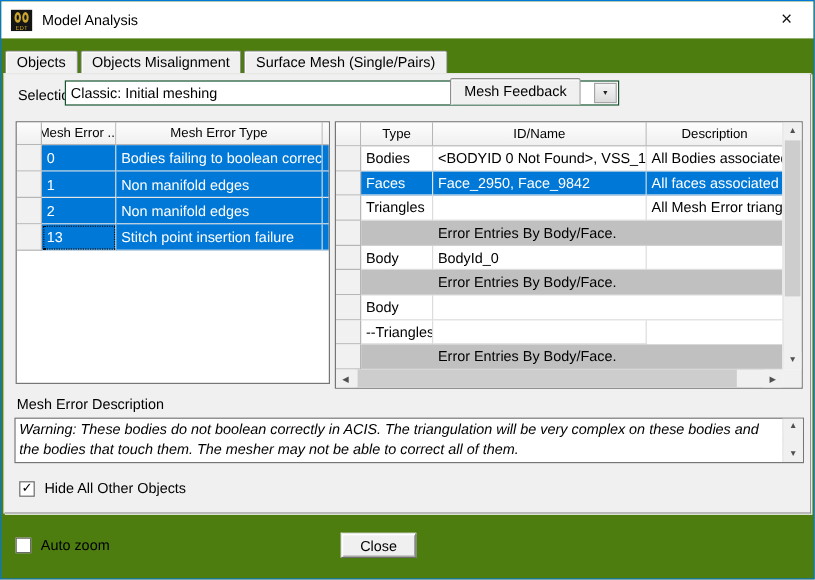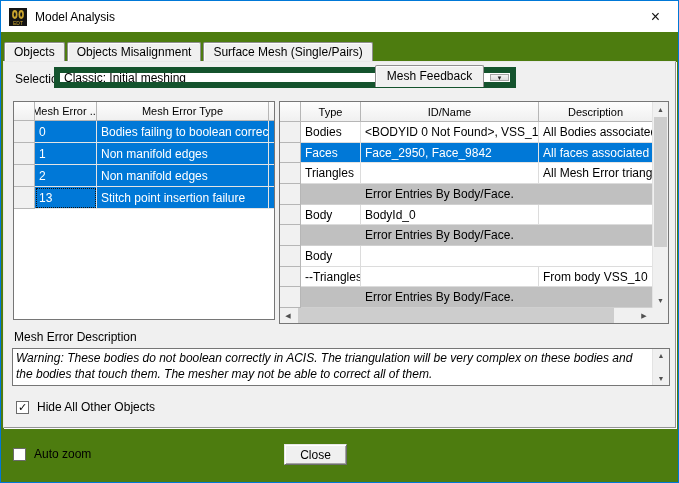--- a/index.html
+++ b/index.html
@@ -13,21 +13,21 @@
   
   .tabstrip{position:absolute;left:3px;top:39px;height:22px;display:flex;align-items:center;z-index:3;}
   .tab{background:#f0f0f0;border:1px solid #8f8f8f;border-bottom:none;border-radius:2px 2px 0 0;
     box-shadow:inset 1px 1px 0 #fcfcfc;padding:2px 9px;margin-right:2px;line-height:14px;white-space:nowrap;}
   .tab.active{padding:3px 11px 4px;margin-bottom:-1px;position:relative;z-index:4;margin-top:48px;}
   
   .tabpage{position:absolute;left:2px;top:60px;width:673px;height:367px;box-sizing:border-box;background:#f0f0f0;
     border:1px solid;border-color:#e9e9e9 #949494 #949494 #e9e9e9;box-shadow:1px 1px 0 #fdfdfd;}
   .sel-label{position:absolute;left:11px;top:10px;}
   .combo{position:absolute;left:50px;top:5px;width:462px;height:21px;box-sizing:border-box;background:#fff;
-    border:6px solid #14532d;display:flex;align-items:stretch;}
+    border:1px solid #14532d;display:flex;align-items:stretch;}
   .combo-text{flex:1;display:flex;align-items:center;padding-left:4px;white-space:nowrap;overflow:hidden;}
   .combo-btn{width:17px;margin:1px;background:linear-gradient(#f4f4f4,#dcdcdc);border:1px solid #a5a5a5;
     display:flex;align-items:center;justify-content:center;font-size:6px;color:#222;}
   
   .grid{position:absolute;background:#fff;border:1px solid #767676;box-sizing:border-box;overflow:hidden;}
   .hcell{background:linear-gradient(#fdfdfd,#f0f0f0);border-right:1px solid #b6b6b6;border-bottom:1px solid #b6b6b6;
     box-sizing:border-box;display:flex;align-items:center;justify-content:center;font-size:11px;white-space:nowrap;overflow:hidden;}
   .cell{box-sizing:border-box;border-right:1px solid #dcdcdc;border-bottom:1px solid #dcdcdc;display:flex;align-items:center;
     padding-left:4px;white-space:nowrap;overflow:hidden;}
   .rowhdr{width:21px;flex:0 0 21px;background:#f1f1f1;border-right:1px solid #b6b6b6;border-bottom:1px solid #b6b6b6;padding:0;}
@@ -195,21 +195,20 @@
             </div>
             <div class="drow normal">
               <div class="cell rowhdr"></div>
               <div class="cell w-rtype">Body</div>
               <div class="cell w-rdesc"></div>
             </div>
             <div class="drow normal">
               <div class="cell rowhdr"></div>
               <div class="cell w-rtype">--Triangles</div>
               <div class="cell w-rid"></div>
-              <div class="cell w-rdesc">From body VSS_10</div>
             </div>
             <div class="drow section">
               <div class="cell rowhdr"></div>
               <div class="cell c-section">Error Entries By Body/Face.</div>
             </div>
           </div>
       </div>
       <div class="vsb">
         <div class="sb-btn up">
             <span>▲</span>

